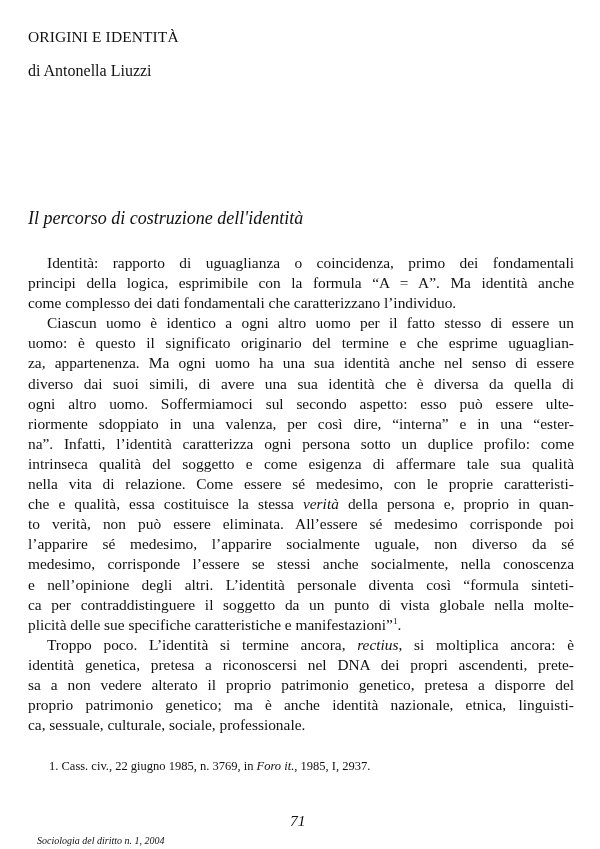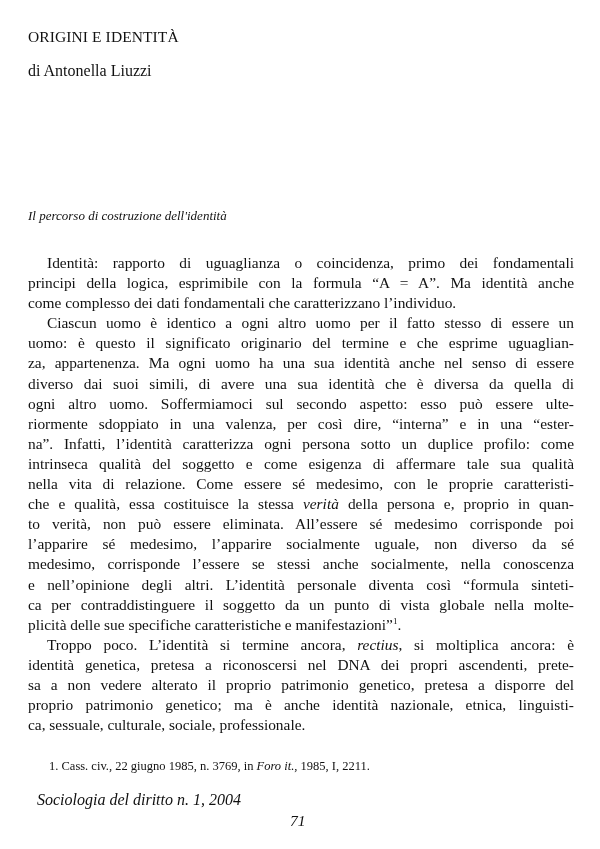--- a/index.html
+++ b/index.html
@@ -1,28 +1,28 @@
 <!DOCTYPE html>
 <html><head>
 <meta charset="utf-8">
 <style>
   html, body { margin: 0; padding: 0; background: #ffffff; }
   body { width: 600px; height: 849px; position: relative; overflow: hidden;
          font-family: "Liberation Serif", "DejaVu Serif", serif; color: #111; }
   .abs { position: absolute; }
   #title { left: 28px; top: 28px; font-size: 15.5px; letter-spacing: 0.1px; }
   #author { left: 28px; top: 62px; font-size: 16px; }
-  #section { left: 28px; top: 208px; font-size: 13px; font-style: italic; }
+  #section { left: 28px; top: 208px; font-size: 18px; font-style: italic; }
   #body { left: 28px; top: 253px; width: 546px; font-size: 15.4px; line-height: 20.1px; }
   .line { display: block; white-space: nowrap; text-align: justify; text-align-last: justify; height: 20.1px; }
   .line.last { text-align-last: left; }
   .line.indent { padding-left: 19px; }
   sup { font-size: 9px; vertical-align: 6px; line-height: 0; }
   #footnote { left: 49px; top: 759px; font-size: 12.5px; }
-  #journal { left: 37px; top: 791px; font-size: 16px; font-style: italic; }
+  #journal { left: 37px; top: 835px; font-size: 10px; font-style: italic; }
   #pagenum { left: 290px; top: 812px; font-size: 15.5px; font-style: italic; }
   i { }
 </style>
 </head>
 <body>
 
 <div id="title" class="abs">ORIGINI E IDENTITÀ</div>
 <div id="author" class="abs">di Antonella Liuzzi</div>
 <div id="section" class="abs">Il percorso di costruzione dell'identità</div>
 
@@ -47,17 +47,17 @@
     <span class="line"><span>ca per contraddistinguere il soggetto da un punto di vista globale nella molte-</span></span>
     <span class="line last"><span>plicità delle sue specifiche caratteristiche e manifestazioni”</span><sup>1</sup><span>.</span></span>
     <span class="line indent"><span>Troppo poco. L’identità si termine ancora, </span><i>rectius</i><span>, si moltiplica ancora: è</span></span>
     <span class="line"><span>identità genetica, pretesa a riconoscersi nel DNA dei propri ascendenti, prete-</span></span>
     <span class="line"><span>sa a non vedere alterato il proprio patrimonio genetico, pretesa a disporre del</span></span>
     <span class="line"><span>proprio patrimonio genetico; ma è anche identità nazionale, etnica, linguisti-</span></span>
     <span class="line last"><span>ca, sessuale, culturale, sociale, professionale.</span></span>
   </div>
 
 <div id="footnote" class="abs">
-  <span>1. Cass. civ., 22 giugno 1985, n. 3769, in </span><i>Foro it.</i><span>, 1985, I, 2211.</span>
+  <span>1. Cass. civ., 22 giugno 1985, n. 3769, in </span><i>Foro it.</i><span>, 1985, I, 2937.</span>
 </div>
 
 <div id="journal" class="abs">Sociologia del diritto n. 1, 2004</div>
 <div id="pagenum" class="abs">71</div>
 
 </body></html>

